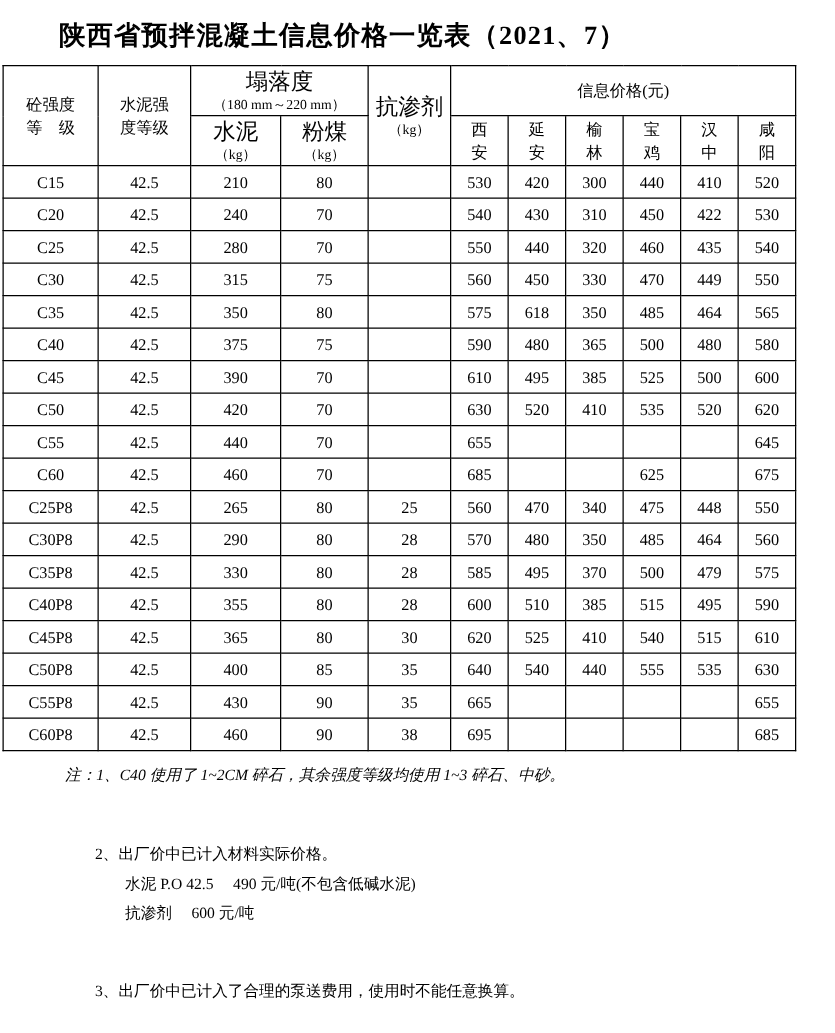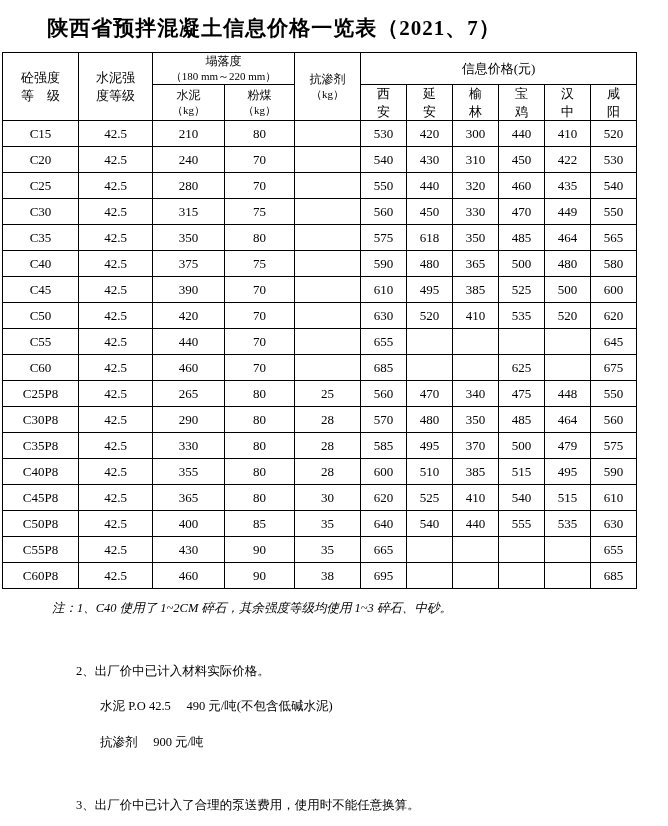--- a/index.html
+++ b/index.html
@@ -43,21 +43,21 @@
     vertical-align: middle;
     font-size: 13px;
     font-family: "Liberation Serif", serif;
     padding: 0;
     height: 25px;
   }
   table.price-table th {
     font-weight: normal;
   }
   .hdr-big {
-    font-size: 12px;
+    font-size: 18px;
   }
   .hdr-small {
     font-size: 11px;
   }
   .two-line {
     line-height: 1.35;
   }
   td.grade {
     font-size: 13.5px;
   }
@@ -66,21 +66,21 @@
     font-size: 12.5px;
     line-height: 1.85;
     font-family: "Liberation Serif", serif;
   }
   .note-line {
     display: block;
     white-space: pre;
   }
   .note-indent1 { padding-left: 28px; font-style: italic; }
   .note-indent2 { padding-left: 52px; margin-top: 40px; }
-  .note-indent3 { padding-left: 76px; margin-top: 12px; }
+  .note-indent3 { padding-left: 76px; }
   .signature {
     margin-top: 22px;
     text-align: center;
     font-size: 13px;
     line-height: 2.0;
     font-family: "Liberation Serif", serif;
   }
   .sig-inner {
     display: inline-block;
     text-align: left;
@@ -413,21 +413,21 @@
         <td></td>
         <td>685</td>
       </tr>
     </tbody>
   </table>
 
   <div class="notes">
     <span class="note-line note-indent1">注：1、C40 使用了 1~2CM 碎石，其余强度等级均使用 1~3 碎石、中砂。</span>
     <span class="note-line note-indent2">2、出厂价中已计入材料实际价格。</span>
     <span class="note-line note-indent3">水泥 P.O 42.5     490 元/吨(不包含低碱水泥)</span>
-    <span class="note-line note-indent3">抗渗剂     900 元/吨</span>
+    <span class="note-line note-indent3">抗渗剂     600 元/吨</span>
     <span class="note-line note-indent2">3、出厂价中已计入了合理的泵送费用，使用时不能任意换算。</span>
   </div>
 
   <div class="signature">
     <span class="sig-inner">
       <span class="sig-line">陕西省混凝土行业协会</span>
       <span class="sig-line sig-date">二〇二一年七月二十一日</span>
     </span>
   </div>
 

